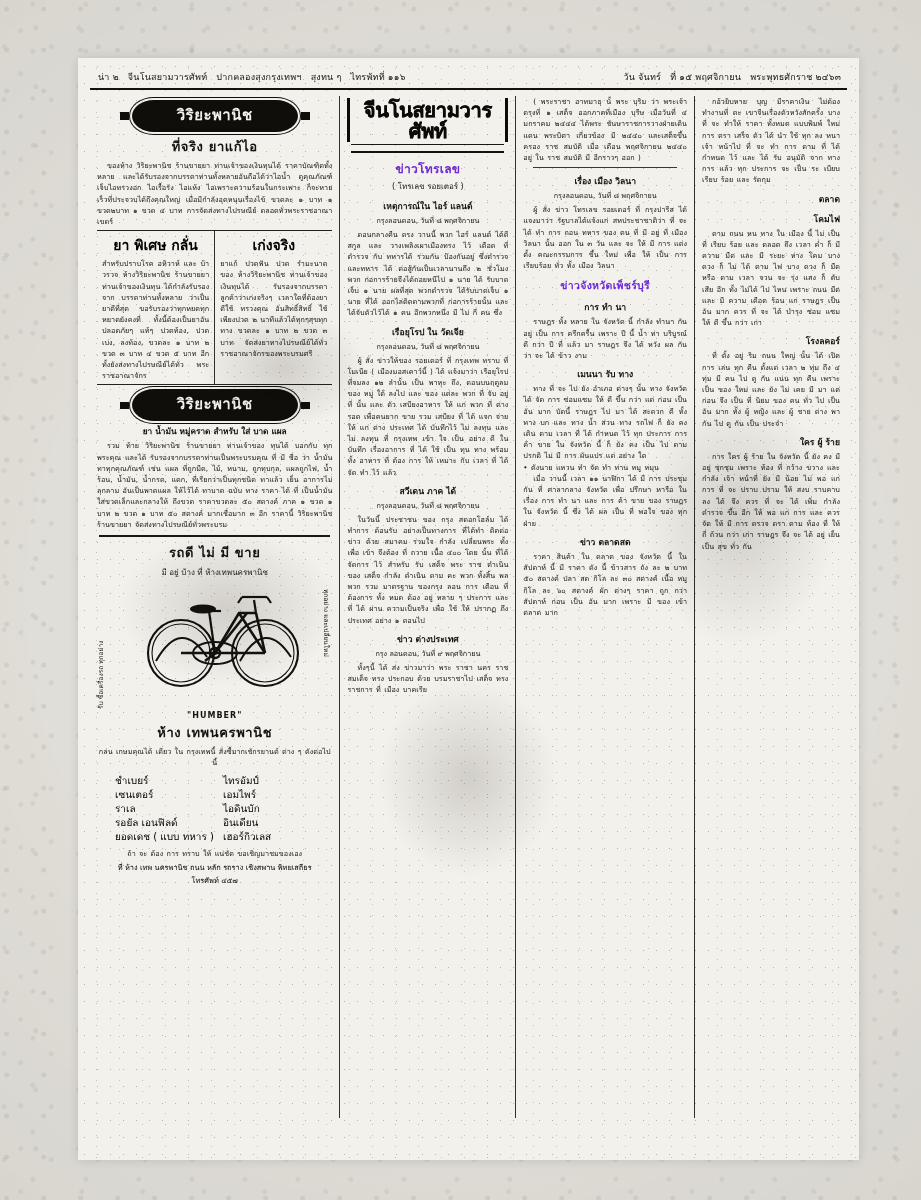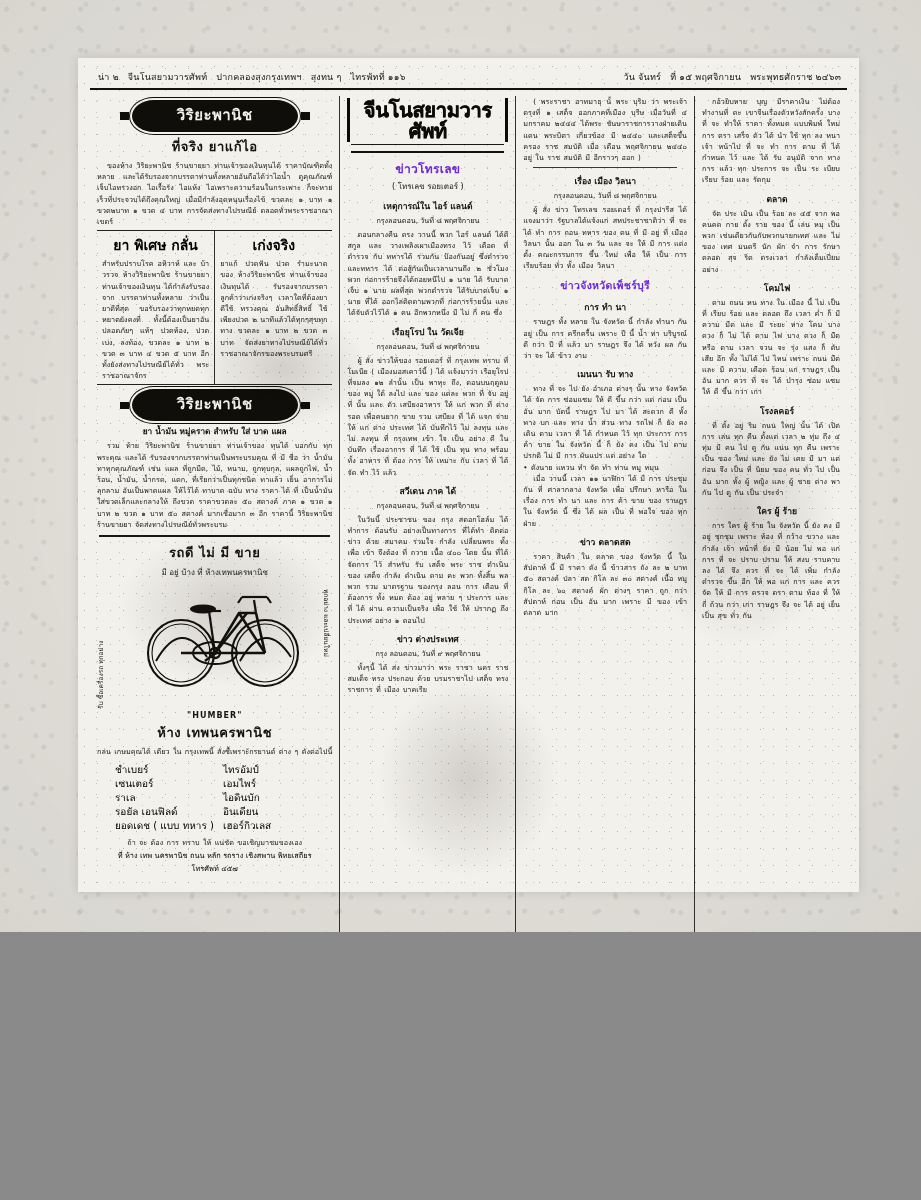--- a/index.html
+++ b/index.html
@@ -1,21 +1,21 @@
 <!DOCTYPE html>
 <html lang="th"><head>
 <meta charset="utf-8">
 <title>Chino Siam Warasap</title>
 <style>
   html,body{margin:0;padding:0;background:#8a8a8a;}
   body{font-family:"DejaVu Sans","Liberation Sans",sans-serif;}
 
   .page{
     position:relative;
-    width:921px;height:932px;
+    width:921px;height:1200px;
     margin:0 auto;
     background:#e9e7e2;
     overflow:hidden;
   }
   
   .page::before{
     content:"";position:absolute;inset:0;pointer-events:none;
     background:
       radial-gradient(circle at 18% 22%, rgba(120,115,105,.16) 0 2px, transparent 3px),
       radial-gradient(circle at 62% 9%,  rgba(120,115,105,.13) 0 2px, transparent 3px),
@@ -115,21 +115,21 @@
     text-align:center;font-size:12px;font-weight:bold;color:#6d28d9;
     margin:6px 0 2px 0;letter-spacing:.3px;
   }
   .sec-title.sm{font-size:10.5px;}
   .sec-sub{text-align:center;font-size:8px;margin:0 0 3px 0;color:#17150f;}
   .dateline{text-align:center;font-size:7.2px;margin:1px 0 3px 0;color:#17150f;}
 
   .minihead{
     text-align:center;font-size:8.6px;font-weight:bold;margin:6px 0 2px 0;color:#14120f;
   }
-  .minihead.left{text-align:center;margin-left:12px;}
+  .minihead.left{text-align:right;margin-left:12px;}
 
   
   .adtable{display:flex;border-top:1.4px solid #24221c;border-bottom:1.4px solid #24221c;margin:3px 0;}
   .adtable .c{flex:1;padding:3px 5px;}
   .adtable .c + .c{border-left:1px solid #31302b;}
   .adtable .h{text-align:center;font-weight:bold;font-size:14px;margin-bottom:2px;}
 
   
   .brandlist{margin:6px 0 4px 18px;font-size:10px;line-height:14px;}
   .brandlist .row{display:flex;}
@@ -255,21 +255,21 @@
            <circle cx="72" cy="70" r="5" fill="none" stroke="#14120f" stroke-width="2.4"></circle>
            <circle cx="72" cy="70" r="2" fill="#14120f"></circle>
            <path d="M72 70 L62 78" stroke="#14120f" stroke-width="2.4" fill="none"></path>
            <path d="M13 78 Q38 34 64 74" stroke="#14120f" stroke-width="2" fill="none"></path>
            <path d="M97 78 Q122 34 148 74" stroke="#14120f" stroke-width="2" fill="none"></path>
          </svg>
          <div class="bike-brand">"HUMBER"</div>
        </div>
 
        <div class="subhead">ห้าง เทพนครพานิช</div>
-       <div class="t ctr">กล่น เกษมคุณได้ เดียว ใน กรุงเทพนี้ สั่งซื้เพราะักรยานต์ ต่าง ๆ ดังต่อไปนี้</div>
+       <div class="t ctr">กล่น เกษมคุณได้ เดียว ใน กรุงเทพนี้ สั่งซื้มากเชักรยานต์ ต่าง ๆ ดังต่อไปนี้</div>
 
        <div class="brandlist">
          <div class="row">
            <span class="a">ชำเบยร์</span>
            <span class="b">ไทรอัมป์</span>
          </div>
          <div class="row">
            <span class="a">เซนเตอร์</span>
            <span class="b">เอมไพร์</span>
          </div>
@@ -342,21 +342,20 @@
        <div class="t ind">เมื่อ วานนี้ เวลา ๑๑ นาฬิกา ได้ มี การ ประชุม กัน ที่ ศาลากลาง จังหวัด เพื่อ ปรึกษา หารือ ใน เรื่อง การ ทำ นา และ การ ค้า ขาย ของ ราษฎร ใน จังหวัด นี้ ซึ่ง ได้ ผล เป็น ที่ พอใจ ของ ทุก ฝ่าย</div>
 
        <div class="minihead">ข่าว ตลาดสด</div>
        <div class="t ind">ราคา สินค้า ใน ตลาด ของ จังหวัด นี้ ใน สัปดาห์ นี้ มี ราคา ดัง นี้ ข้าวสาร ถัง ละ ๒ บาท ๕๐ สตางค์ ปลา สด กิโล ละ ๓๐ สตางค์ เนื้อ หมู กิโล ละ ๖๐ สตางค์ ผัก ต่างๆ ราคา ถูก กว่า สัปดาห์ ก่อน เป็น อัน มาก เพราะ มี ของ เข้า ตลาด มาก</div>
      </div>
 
      <div class="col col4">
        <div class="t ind">กอ้วยิบหาย บุญ มีราคาเงิน ไม่ต้อง ทำงานที่ ตะ เขาจีนเรื่องตัวหวังสักครั้ง บาง ที่ จะ ทำให้ ราคา ทั้งหมด แบบพิมพ์ ใหม่ การ ตรา เสร็จ ตัว ได้ นำ ใช้ ทุก ลง หนา เจ้า หน้าไป ที่ จะ ทำ การ ตาม ที่ ได้ กำหนด ไว้ และ ได้ รับ อนุมัติ จาก ทาง การ แล้ว ทุก ประการ จะ เป็น ระ เบียบ เรียบ ร้อย และ รัดกุม</div>
 
        <div class="minihead left">ตลาด</div>
-       <div class="t ind">จัด ประ เมิน เป็น ร้อย ละ ๔๕ จาก พอ คนคด กาย ตั้ง ราย ของ นี้ เล่น หมุ เป็นพวก เช่นเดียวกันกับพวกนายกเทศ และ ไม่ ของ เทศ มนตรี นัก ผัก จำ การ รักษา ตลอด สุจ ริต ตรงเวลา กำลังเต็มเปี่ยม อย่าง</div>
 
        <div class="minihead left">โคมไฟ</div>
        <div class="t ind">ตาม ถนน หน ทาง ใน เมือง นี้ ไม่ เป็น ที่ เรียบ ร้อย และ ตลอด ถึง เวลา ค่ำ ก็ มี ความ มืด และ มี ระยะ ห่าง โคม บาง ดวง ก็ ไม่ ได้ ตาม ไฟ บาง ดวง ก็ มืด หรือ ตาม เวลา จวน จะ รุ่ง แสง ก็ ดับ เสีย อีก ทั้ง ไม่ได้ ไป ไหน เพราะ ถนน มืด และ มี ความ เดือด ร้อน แก่ ราษฎร เป็น อัน มาก ควร ที่ จะ ได้ บำรุง ซ่อม แซม ให้ ดี ขึ้น กว่า เก่า</div>
 
        <div class="minihead left">โรงลคอร์</div>
        <div class="t ind">ที่ ตั้ง อยู่ ริม ถนน ใหญ่ นั้น ได้ เปิด การ เล่น ทุก คืน ตั้งแต่ เวลา ๒ ทุ่ม ถึง ๔ ทุ่ม มี คน ไป ดู กัน แน่น ทุก คืน เพราะ เป็น ของ ใหม่ และ ยัง ไม่ เคย มี มา แต่ ก่อน จึง เป็น ที่ นิยม ของ คน ทั่ว ไป เป็น อัน มาก ทั้ง ผู้ หญิง และ ผู้ ชาย ต่าง พา กัน ไป ดู กัน เป็น ประจำ</div>
 
        <div class="minihead left">ใคร ผู้ ร้าย</div>
        <div class="t ind">การ ใคร ผู้ ร้าย ใน จังหวัด นี้ ยัง คง มี อยู่ ชุกชุม เพราะ ท้อง ที่ กว้าง ขวาง และ กำลัง เจ้า หน้าที่ ยัง มี น้อย ไม่ พอ แก่ การ ที่ จะ ปราบ ปราม ให้ สงบ ราบคาบ ลง ได้ จึง ควร ที่ จะ ได้ เพิ่ม กำลัง ตำรวจ ขึ้น อีก ให้ พอ แก่ การ และ ควร จัด ให้ มี การ ตรวจ ตรา ตาม ท้อง ที่ ให้ ถี่ ถ้วน กว่า เก่า ราษฎร จึง จะ ได้ อยู่ เย็น เป็น สุข ทั่ว กัน</div>
      </div>

